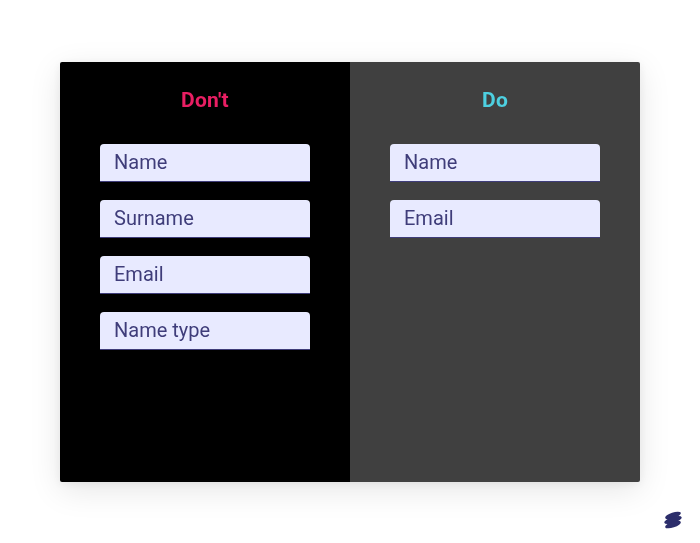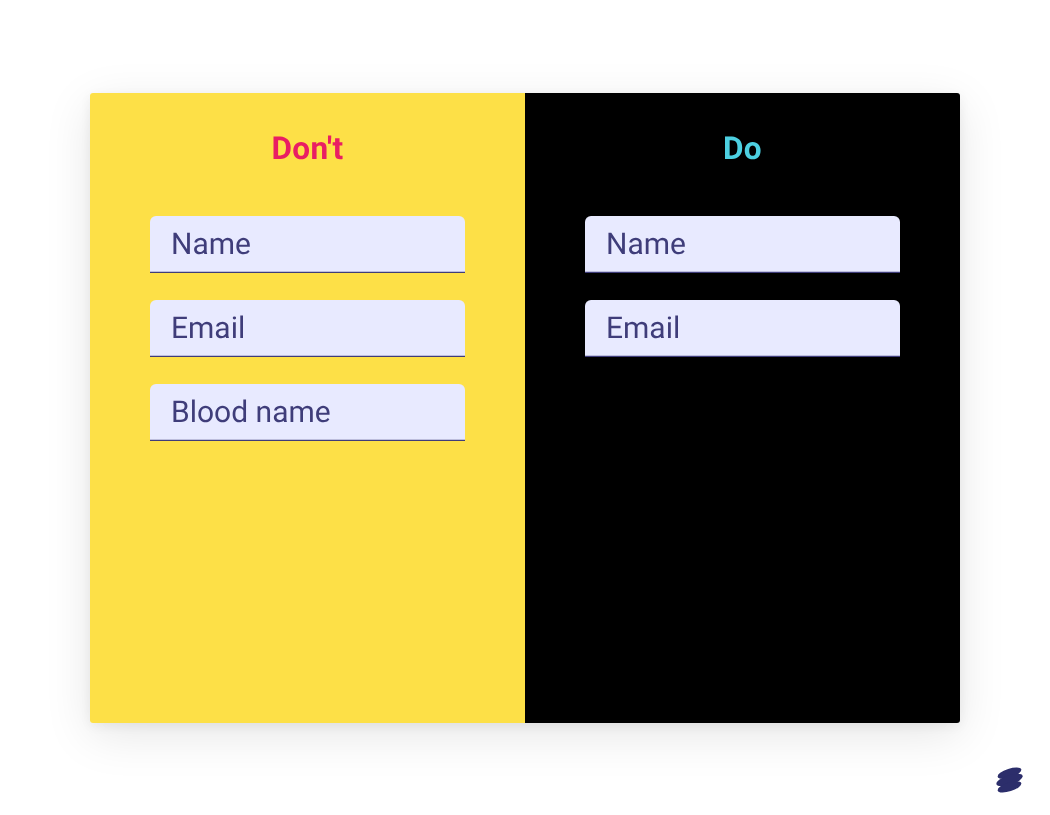--- a/index.html
+++ b/index.html
@@ -24,24 +24,24 @@
       box-shadow: 0 8px 32px rgba(0,0,0,0.10), 0 2px 8px rgba(0,0,0,0.06);
       background: #ffffff;
       border-radius: 2px;
       overflow: hidden;
     }
     .column {
       width: 50%;
       padding: 26px 26px 20px 26px;
     }
     .col-dont {
-      background: #fde047;
+      background: #000000;
     }
     .col-do {
-      background: #000000;
+      background: #404040;
     }
     .col-title {
       font-size: 21px;
       font-weight: 700;
       text-align: center;
       margin-bottom: 32px;
       letter-spacing: 0.2px;
     }
     .title-dont {
       color: #e91e63;
@@ -79,24 +79,27 @@
 </head>
 <body>
 
 <div class="card">
   <div class="column col-dont">
     <h2 class="col-title title-dont">Don't</h2>
     <div class="field">
       <span>Name</span>
     </div>
     <div class="field">
+      <span>Surname</span>
+    </div>
+    <div class="field">
       <span>Email</span>
     </div>
     <div class="field">
-      <span>Blood name</span>
+      <span>Name type</span>
     </div>
   </div>
   <div class="column col-do">
     <h2 class="col-title title-do">Do</h2>
     <div class="field">
       <span>Name</span>
     </div>
     <div class="field">
       <span>Email</span>
     </div>

